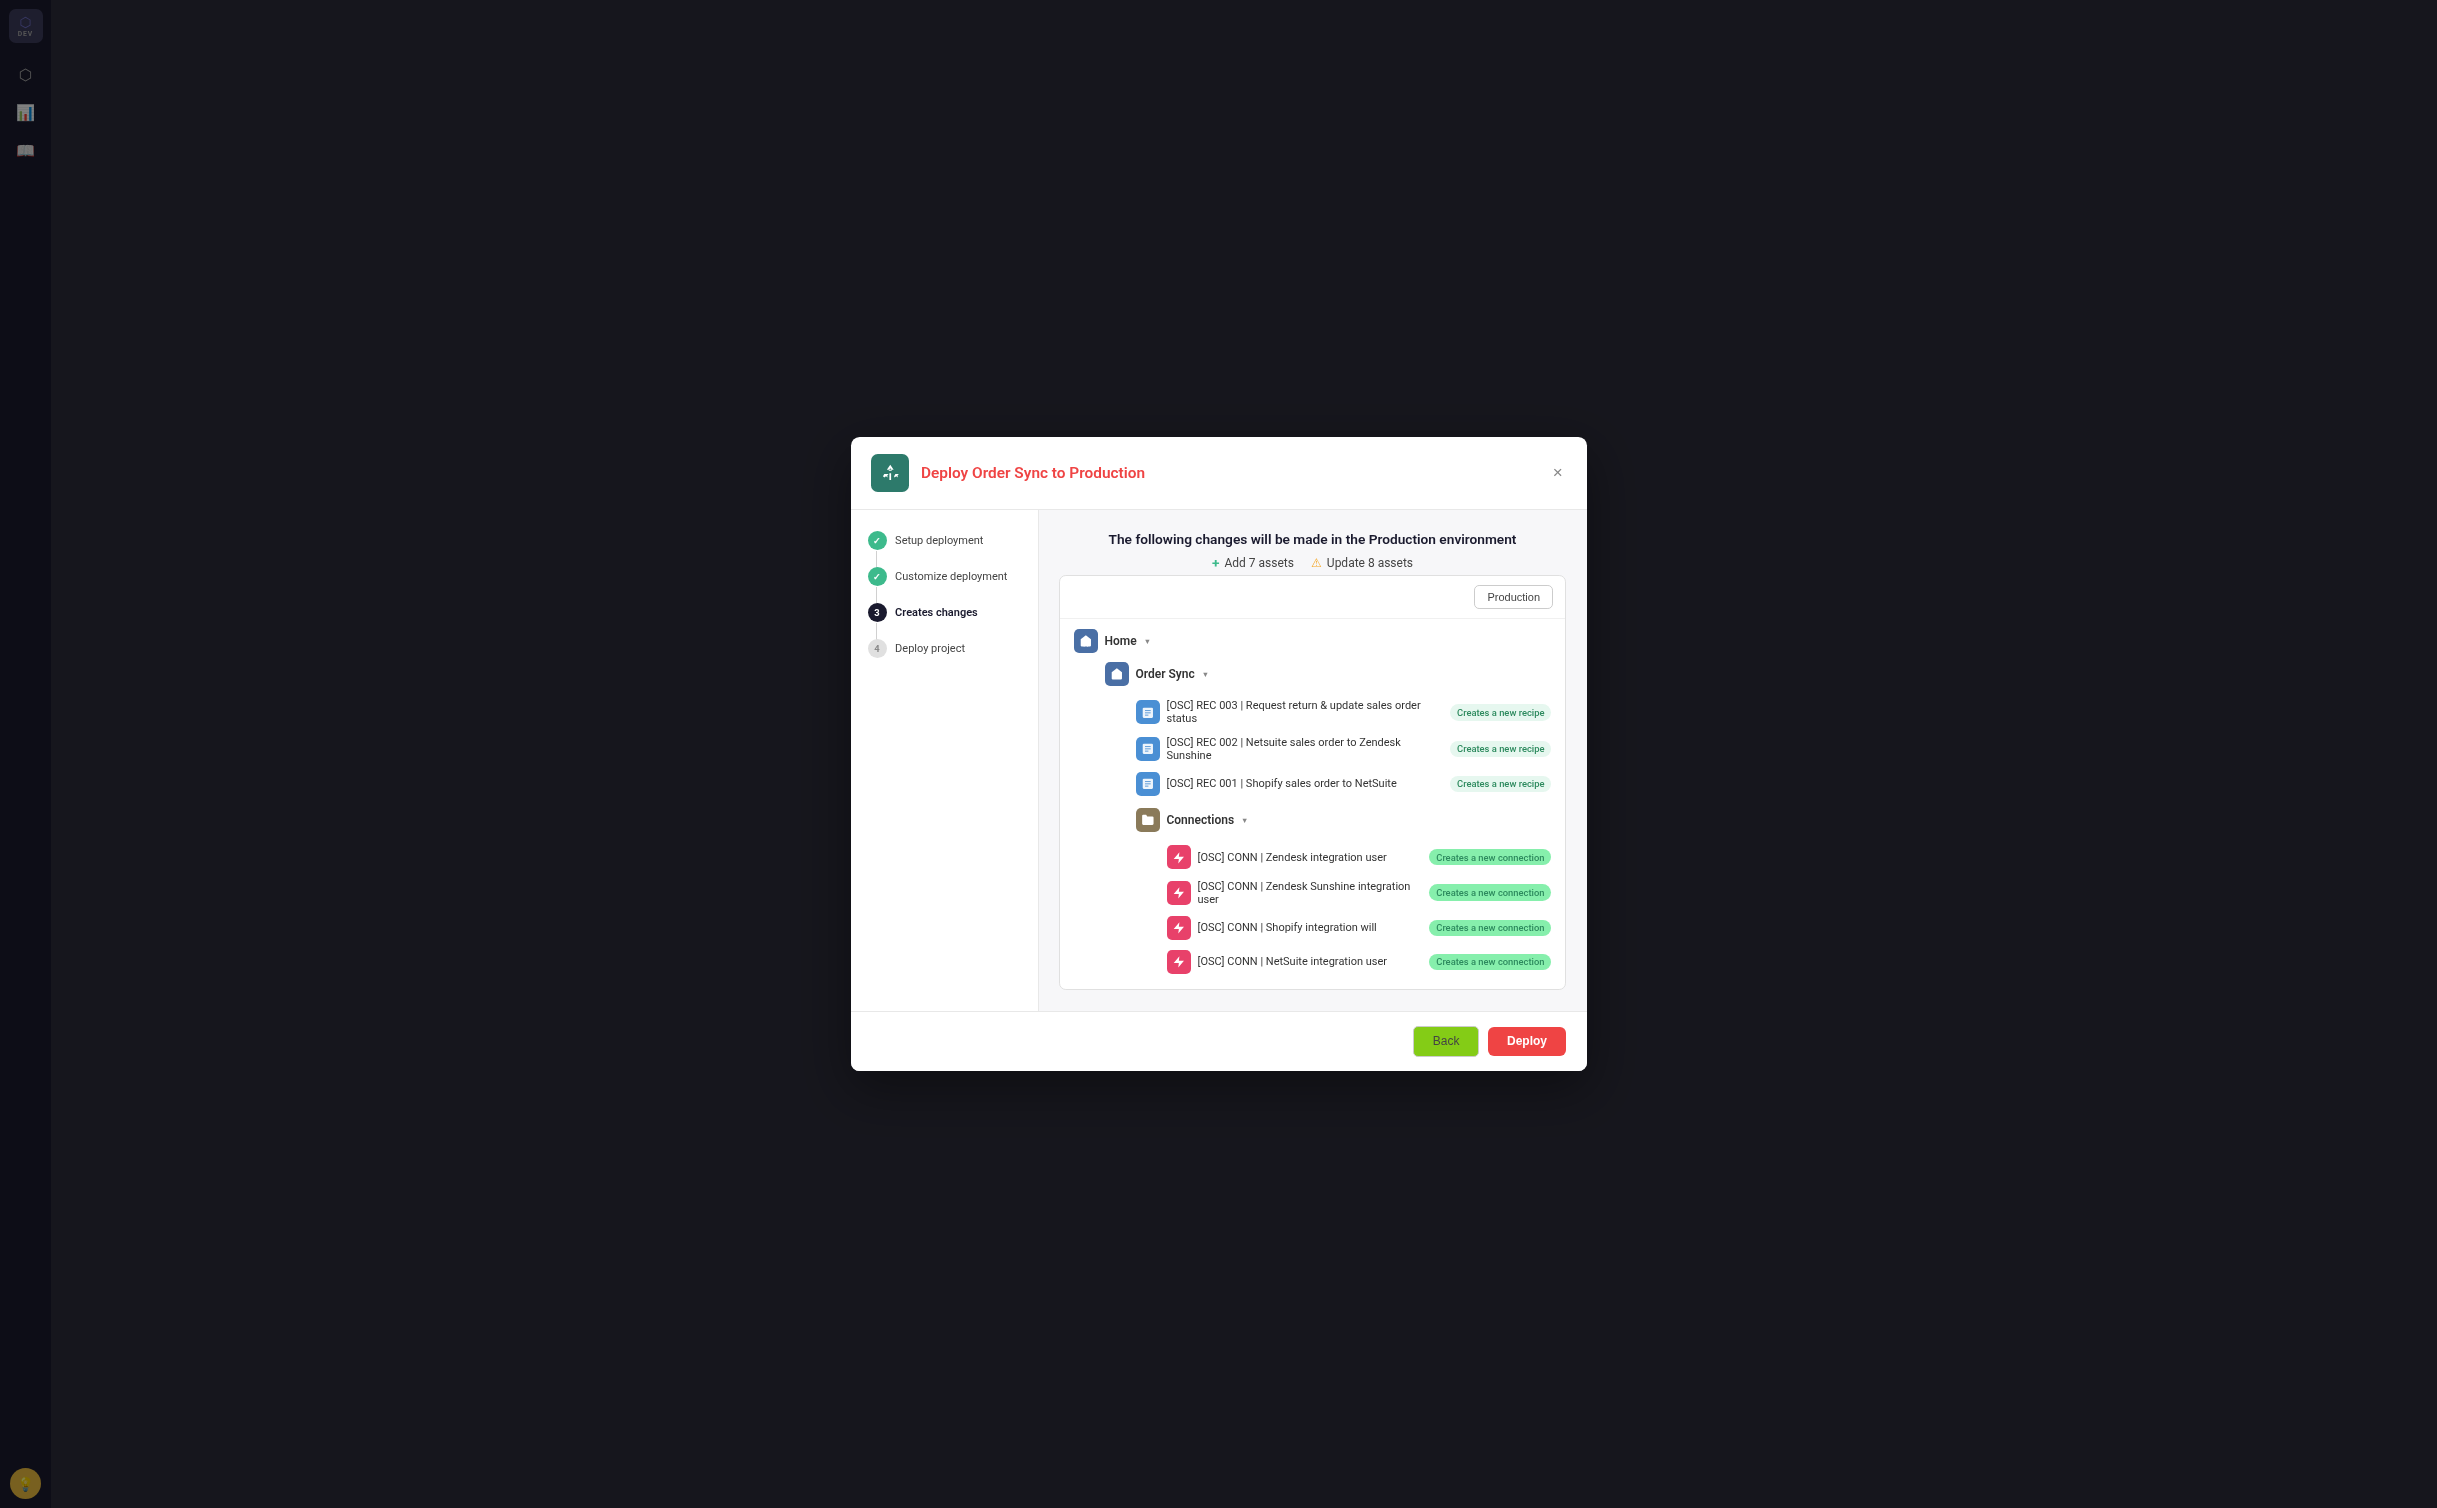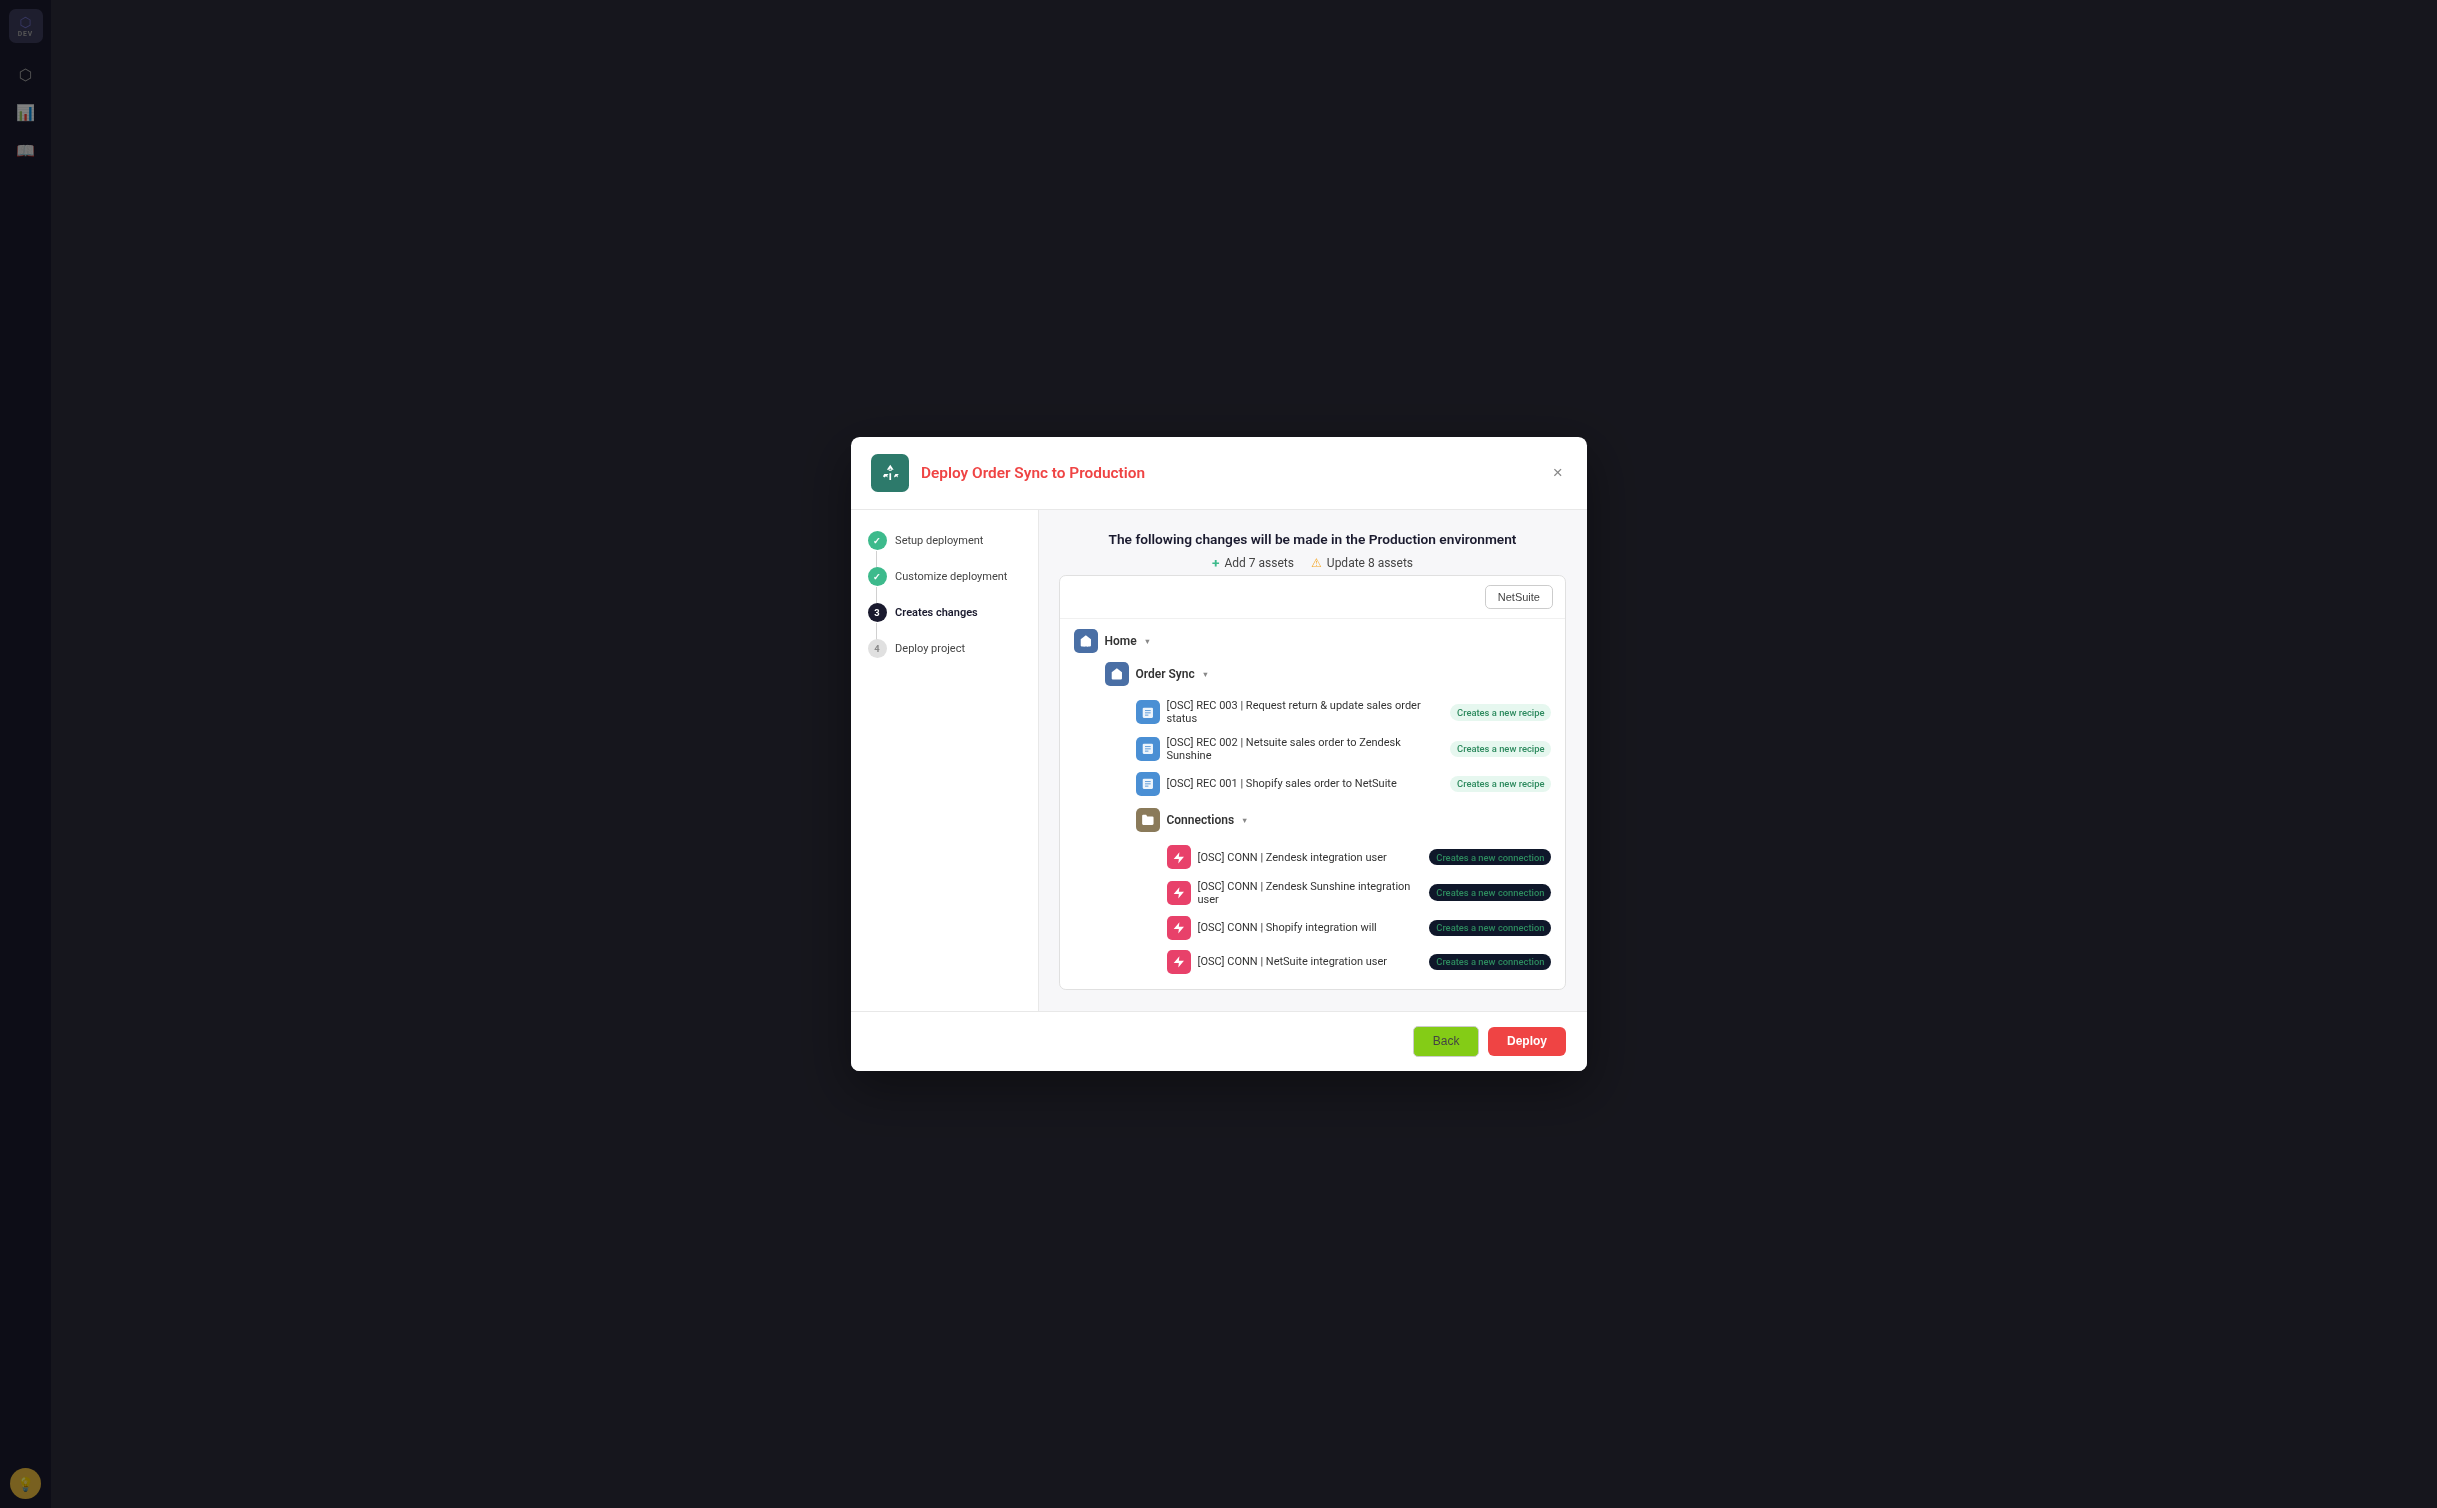--- a/index.html
+++ b/index.html
@@ -322,21 +322,21 @@
       font-weight: 500;
       white-space: nowrap;
     }
 
     .badge.new-recipe {
       background: #e6f7ef;
       color: #2d8a5e;
     }
 
     .badge.new-connection {
-      background: #0f172a;
+      background: #86efac;
       color: #2d8a5e;
     }
 
     .connections-group { margin-top: 6.8px; }
 
     .connections-root {
       display: flex;
       align-items: center;
       gap: 6.8px;
       margin-bottom: 8.6px;
@@ -508,21 +508,21 @@
             </div>
             <div class="stat-item">
               <span class="stat-icon-update">⚠</span>
               <span>Update 8 assets</span>
             </div>
           </div>
         </div>
 
         <div class="assets-panel">
           <div class="panel-toolbar">
-            <button class="customize-btn">NetSuite</button>
+            <button class="customize-btn">Production</button>
           </div>
 
           <div class="tree-section">
 
             <div class="tree-root">
               <div class="tree-root-icon">
                 <svg viewBox="0 0 24 24">
                     <path d="M3 9l9-7 9 7v11a2 2 0 01-2 2H5a2 2 0 01-2-2z"></path>
                     <polyline points="9,22 9,12 15,12 15,22" fill="none" stroke="white" stroke-width="2"></polyline>
                   </svg>

